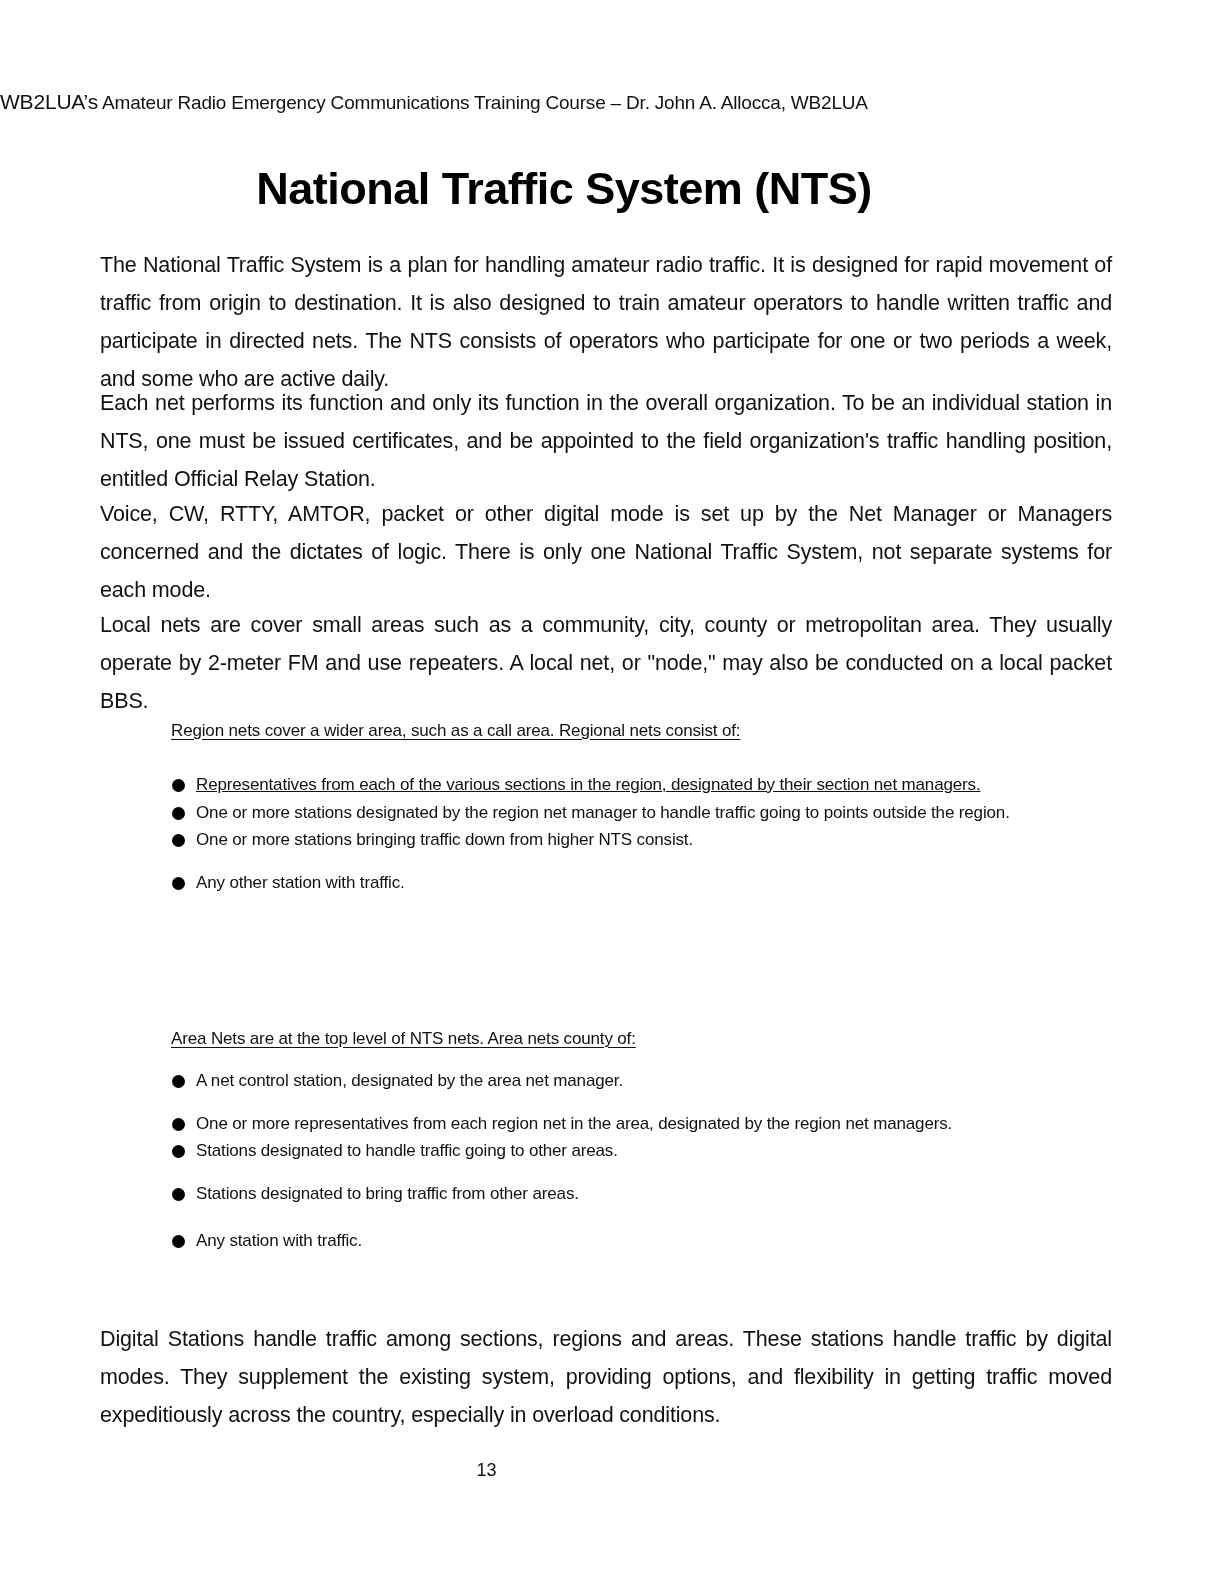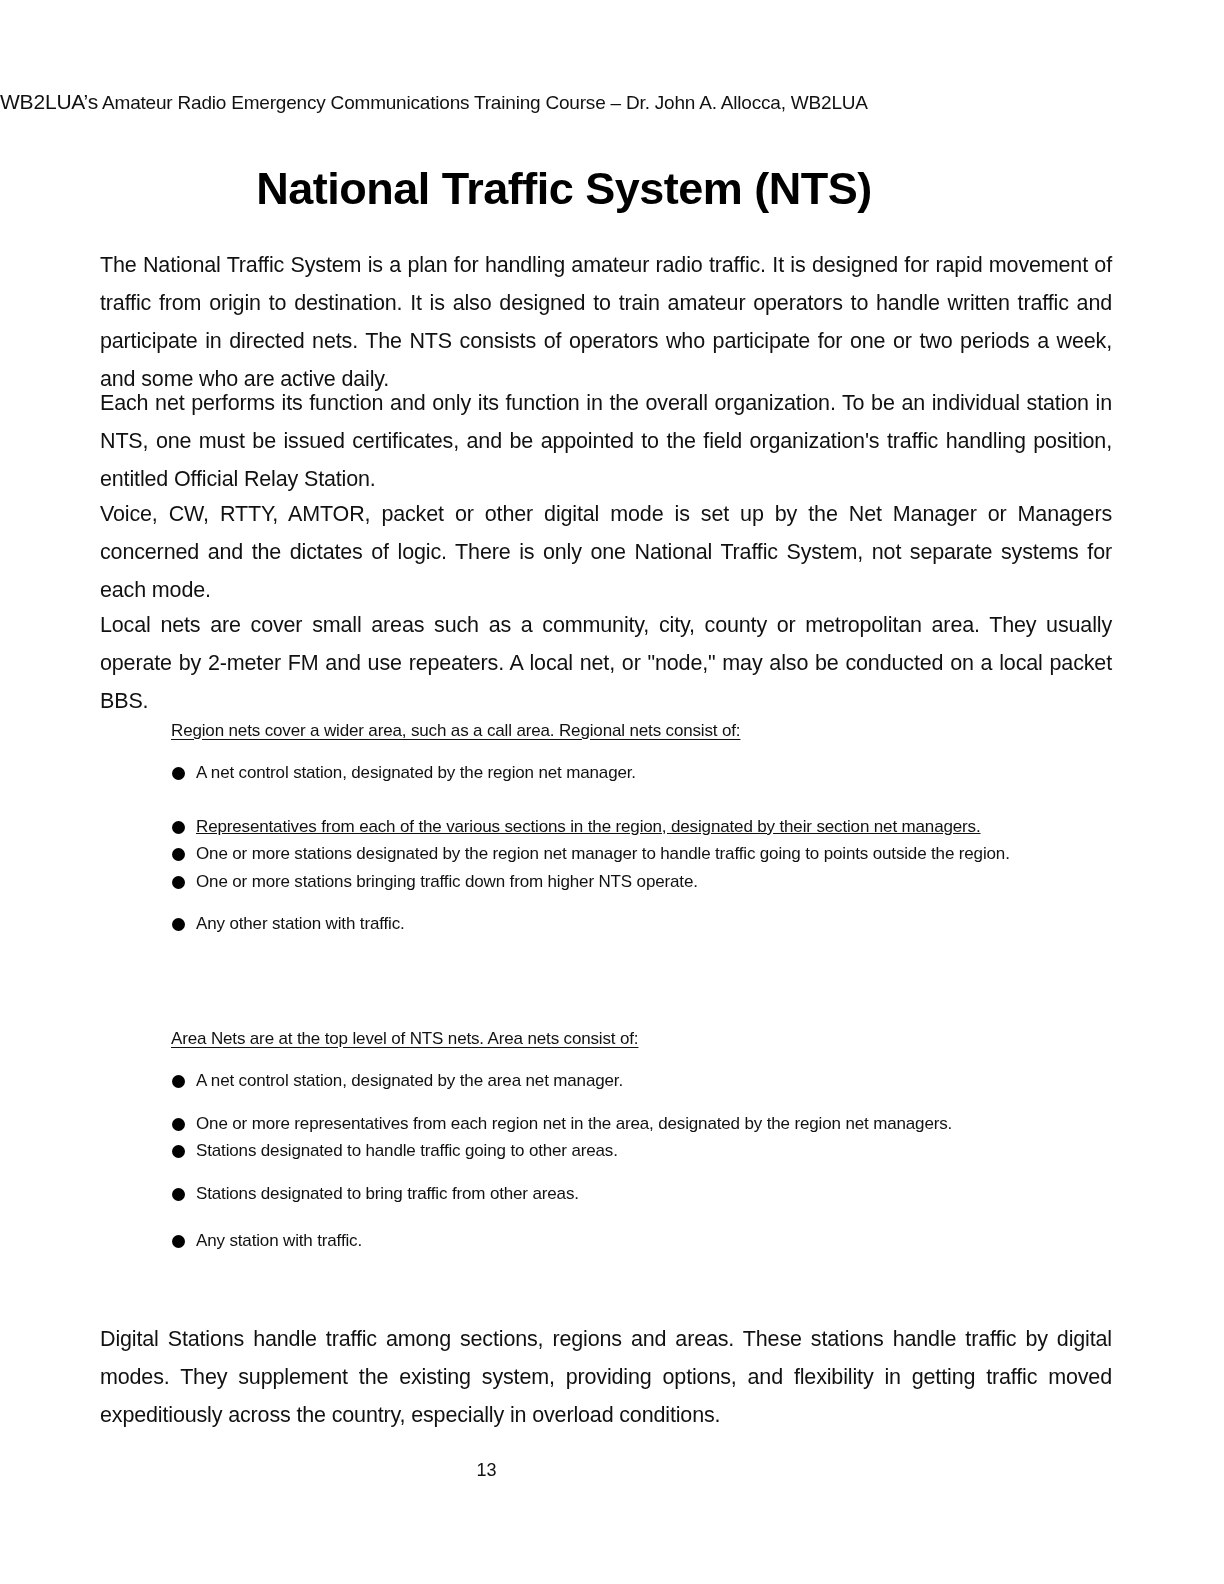--- a/index.html
+++ b/index.html
@@ -120,45 +120,41 @@
   <h1 class="title">National Traffic System (NTS)</h1>
 
   <p class="para" id="p1">The National Traffic System is a plan for handling amateur radio traffic. It is designed for rapid movement of traffic from origin to destination. It is also designed to train amateur operators to handle written traffic and participate in directed nets. The NTS consists of operators who participate for one or two periods a week, and some who are active daily.</p>
   <p class="para" id="p2">Each net performs its function and only its function in the overall organization. To be an individual station in NTS, one must be issued certificates, and be appointed to the field organization's traffic handling position, entitled Official Relay Station.</p>
   <p class="para" id="p3">Voice, CW, RTTY, AMTOR, packet or other digital mode is set up by the Net Manager or Managers concerned and the dictates of logic. There is only one National Traffic System, not separate systems for each mode.</p>
   <p class="para" id="p4">Local nets are cover small areas such as a community, city, county or metropolitan area. They usually operate by 2-meter FM and use repeaters. A local net, or "node," may also be conducted on a local packet BBS.</p>
 
   <div class="list-block" id="region-block">
     <p class="list-heading">Region nets cover a wider area, such as a call area. Regional nets consist of:</p>
     <ul class="bullets">
-      <li style="margin-top:14px;">
-        <span class="dot"></span>
-        <span>A net control station, designated by the region net manager.</span>
-      </li>
       <li style="margin-top:26px;text-decoration:underline;">
         <span class="dot"></span>
         <span>Representatives from each of the various sections in the region, designated by their section net managers.</span>
       </li>
       <li>
         <span class="dot"></span>
         <span>One or more stations designated by the region net manager to handle traffic going to points outside the region.</span>
       </li>
       <li>
         <span class="dot"></span>
-        <span>One or more stations bringing traffic down from higher NTS operate.</span>
+        <span>One or more stations bringing traffic down from higher NTS consist.</span>
       </li>
       <li style="margin-top:15px;">
         <span class="dot"></span>
         <span>Any other station with traffic.</span>
       </li>
     </ul>
   </div>
 
   <div class="list-block" id="area-block">
-    <p class="list-heading">Area Nets are at the top level of NTS nets. Area nets consist of:</p>
+    <p class="list-heading">Area Nets are at the top level of NTS nets. Area nets county of:</p>
     <ul class="bullets">
       <li style="margin-top:14px;">
         <span class="dot"></span>
         <span>A net control station, designated by the area net manager.</span>
       </li>
       <li style="margin-top:15px;">
         <span class="dot"></span>
         <span>One or more representatives from each region net in the area, designated by the region net managers.</span>
       </li>
       <li>

